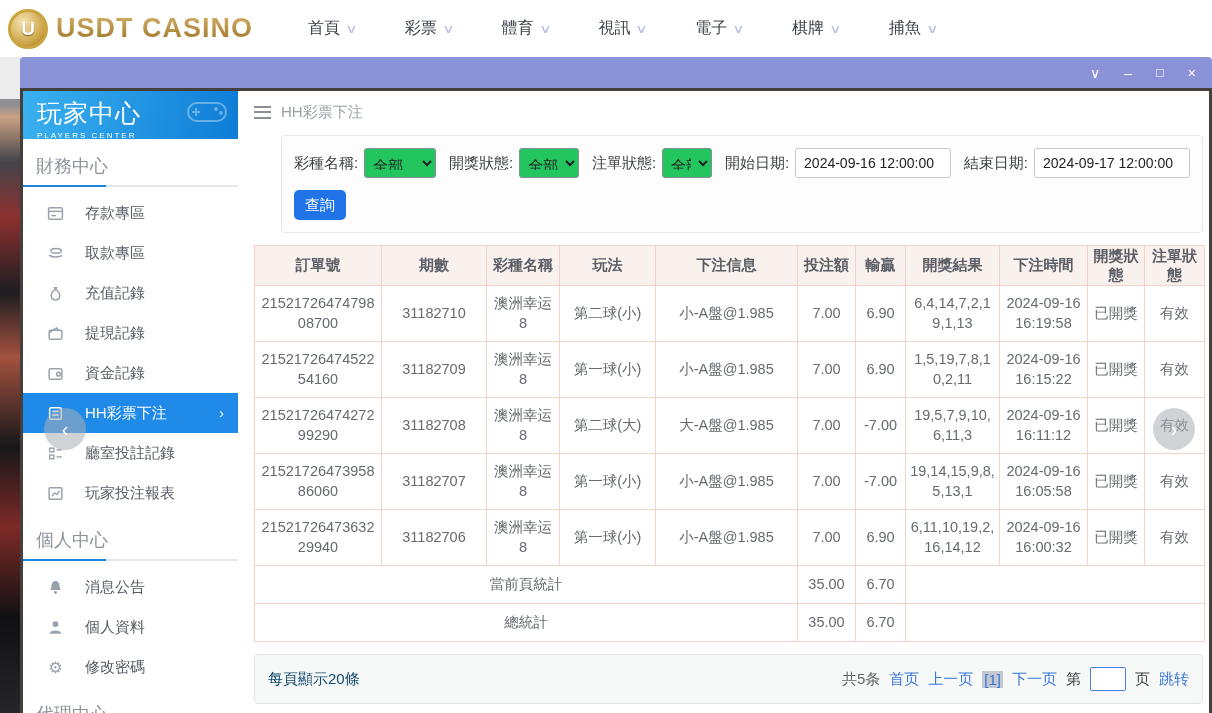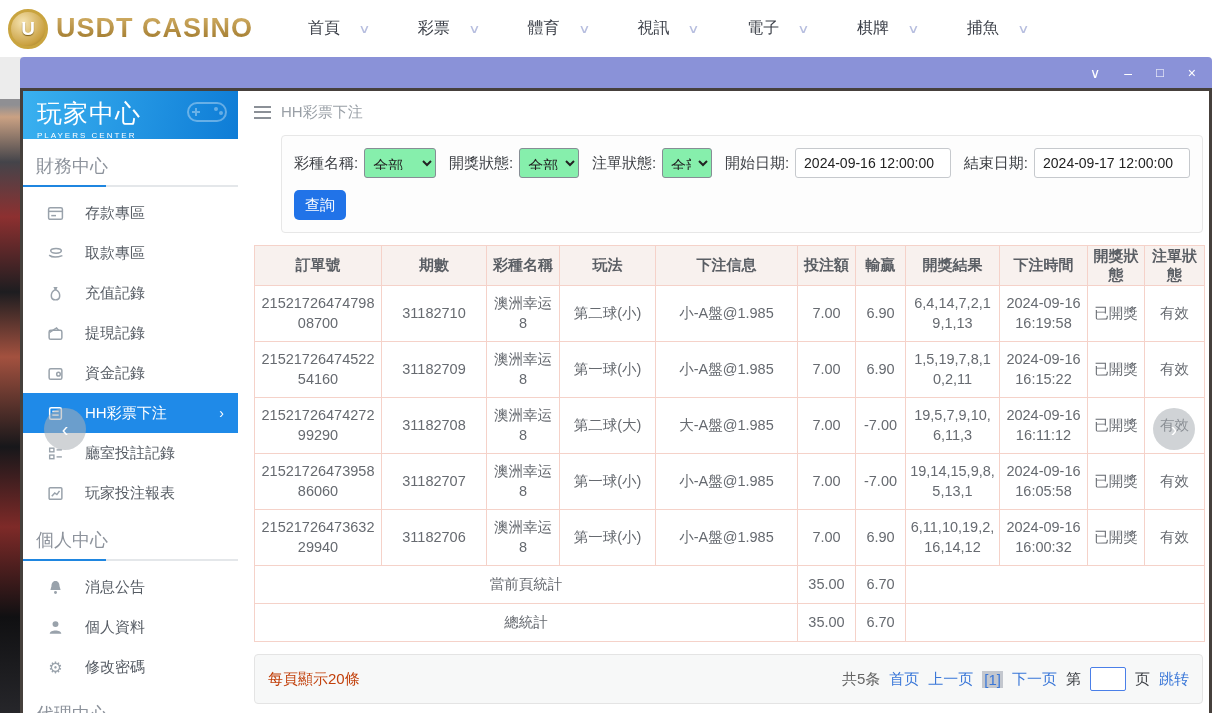--- a/index.html
+++ b/index.html
@@ -10,21 +10,21 @@
   .topnav { height:57px; background:#fff; display:flex; align-items:center; position:relative; z-index:1; }
   .logo { display:flex; align-items:center; gap:8px; margin-left:8px; }
   .coin { width:40px; height:40px; border-radius:50%; border:3px solid #c9a43f;
     background:radial-gradient(circle at 35% 30%, #f5e3b0, #caa142 70%, #8a6a1e);
     display:flex; align-items:center; justify-content:center;
     color:#fff; font-weight:bold; font-size:19px; text-shadow:0 1px 1px #7a5c14; }
   .brand-text { font-size:27px; font-weight:800; letter-spacing:1px;
     background:linear-gradient(180deg,#d6b36a,#9a7326); -webkit-background-clip:text;
     background-clip:text; color:transparent; }
   .nav-items { display:flex; margin-left:55px; gap:49px; }
-  .nav-item { display:flex; align-items:center; gap:20px; cursor:pointer; }
+  .nav-item { display:flex; align-items:center; gap:7px; cursor:pointer; }
   .nav-item .lbl { font-size:16px; color:#3c4049; }
   .nav-item .chev { color:#b7bedf; font-size:12px; transform:scaleX(1.4); }
 
   
   .page-left { position:absolute; left:0; top:57px; width:22px; height:656px;
     background:linear-gradient(180deg,#ececec 0 42px,#8f8f93 42px 48px,#caa183 60px,#44444a 105px,
       #8d3030 160px,#1d1d20 235px,#a3513f 300px,#17171a 390px,#7e2a28 470px,#101012 560px,#26262a 100%); }
 
   
   .modal { position:absolute; left:20px; top:57px; width:1192px; height:656px; z-index:2; }
@@ -59,21 +59,21 @@
   .breadcrumb { height:36px; display:flex; align-items:center; gap:10px; padding-top:6px; }
   .hamb { width:17px; height:13px; border-top:2px solid #8b9097; border-bottom:2px solid #8b9097; position:relative; }
   .hamb::after { content:""; position:absolute; left:0; right:0; top:3.5px; height:2px; background:#8b9097; }
   .breadcrumb .bc-title { font-size:15px; color:#9aa0a7; }
 
   
   .filter-panel { margin-top:8px; border:1px solid #e7e7e7; background:#fdfdfd; border-radius:4px;
     padding:12px 12px 12px 12px;margin-left:27px; }
   .filter-row { display:flex; align-items:center; gap:6px; font-size:15px; color:#3c3f44; flex-wrap:nowrap; }
   .filter-row label { white-space:nowrap; }
-  .filter-row select { height:30px; border:1px solid #878d95; border-radius:3px; background:#86efac;
+  .filter-row select { height:30px; border:1px solid #878d95; border-radius:3px; background:#22c55e;
     font-size:15px; color:#222; font-family:inherit; padding:7px 4px; }
   .sel-lottery { width:167px; }
   .sel-draw { width:64px; }
   .sel-order { width:50px; }
   .filter-row input[type=text] { height:30px; width:156px; border:1px solid #c6c9cd; border-radius:3px;
     font-size:14px; color:#222; font-family:inherit; padding:0 8px; }
   .gap8 { width:2px; }
   .search-btn { margin-top:12px; width:52px; height:30px; background:#2173e8; color:#fff;
     border:none; border-radius:5px; font-size:15px; font-family:inherit; cursor:pointer; }
 
@@ -82,21 +82,21 @@
   table.bets th { height:40px; background:#f8f1ee; border:1px solid #f5d2c9; color:#5a5e64;
     font-size:15px; font-weight:bold; padding:0 2px; }
   table.bets td { height:56px; border:1px solid #f5d2c9; color:#666a70; font-size:14.5px;
     text-align:center; padding:2px 3px; line-height:1.35; background:#fff; }
   td.brk { word-break:break-all; }
   tr.summary td { height:38px; }
 
   
   .foot { margin-top:12px; height:50px; background:#f7f8f8; border:1px solid #e4e4e4; border-radius:4px;
     display:flex; align-items:center; justify-content:space-between; padding:0 13px; }
-  .foot .left { font-size:15px; color:#c2410c; }
+  .foot .left { font-size:15px; color:#0c4a6e; }
   .pager { display:flex; align-items:center; gap:9px; font-size:15px; }
   .pager .muted { color:#666; }
   .pager a { color:#3a77d8; text-decoration:none; cursor:pointer; }
   .pager .current { background:#c3c7ce; color:#3a77d8; padding:0 2px; }
   .pager input { width:36px; height:24px; border:1px solid #4a7fe8; border-radius:2px; background:#fff; }
   .pager .plain { color:#3c3f44; }
 
   
   .float-circle { position:absolute; width:42px; height:42px; border-radius:50%;
     background:rgba(170,175,180,.55); color:#fff; display:flex; align-items:center; justify-content:center;

